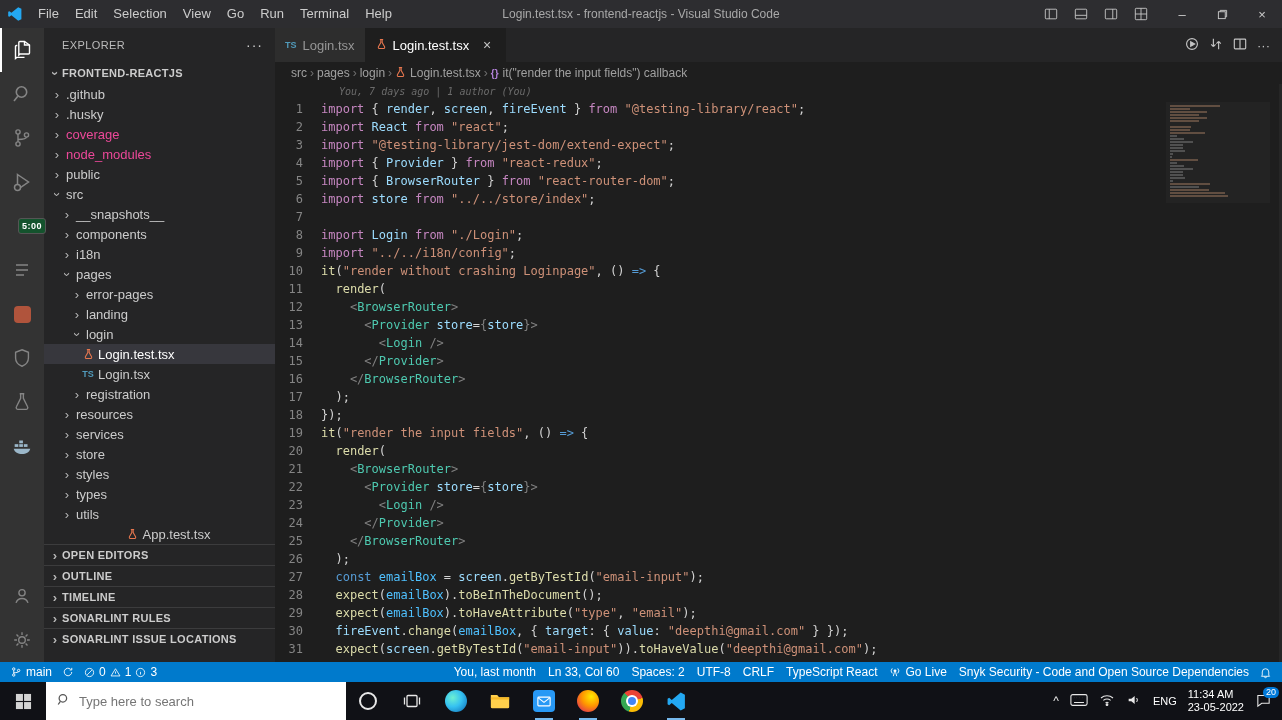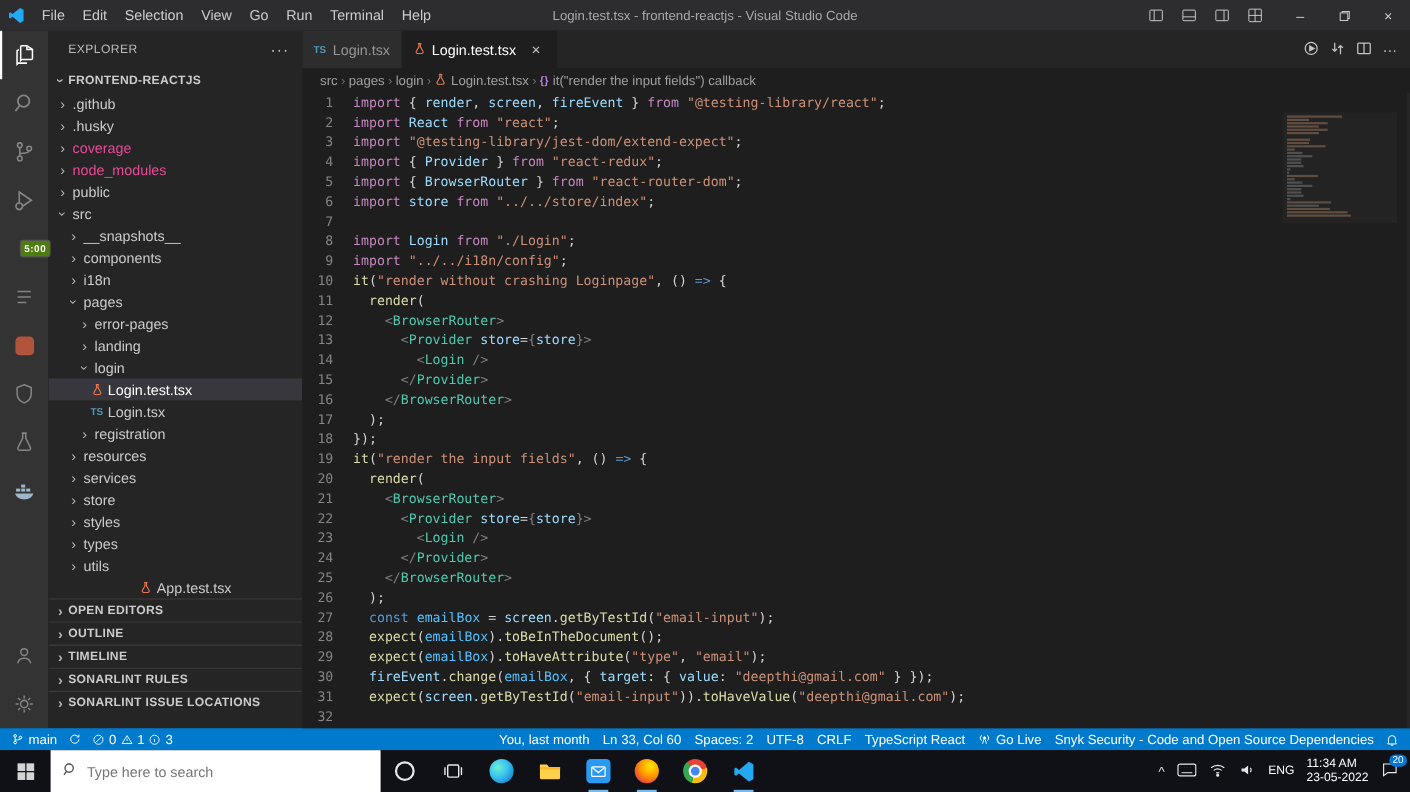--- a/index.html
+++ b/index.html
@@ -17,21 +17,21 @@
   .wc{width:40px;height:28px;display:flex;align-items:center;justify-content:center;color:#cccccc;font-size:13px;}
   .layout-ics{display:flex;margin-right:6px;}
   .layout-ics .wc{width:30px;}
 
   
   .workbench{flex:1;display:flex;min-height:0;}
   .activitybar{width:44px;background:#333333;display:flex;flex-direction:column;align-items:center;flex:none;}
   .ab-item{width:44px;height:44px;display:flex;align-items:center;justify-content:center;position:relative;}
   .ab-item.active{border-left:2px solid #ffffff;}
   .ab-bottom{margin-top:auto;}
-  .timer-badge{font-size:9px;font-weight:bold;color:#ffffff;background:#4d7c0f;border:1px solid #555;border-radius:3px;padding:2px 3px;letter-spacing:.5px;margin-left:20px;}
+  .timer-badge{font-size:9px;font-weight:bold;color:#ffffff;background:#14532d;border:1px solid #555;border-radius:3px;padding:2px 3px;letter-spacing:.5px;margin-left:20px;}
   .sonar-sq{width:17px;height:17px;border-radius:4px;background:#b0543c;}
 
   
   .sidebar{width:231px;background:#252526;flex:none;display:flex;flex-direction:column;overflow:hidden;font-size:13px;}
   .sb-head{height:34px;display:flex;align-items:center;padding:0 12px 0 18px;color:#bbbbbb;font-size:11px;letter-spacing:.4px;}
   .sb-head .dots{margin-left:auto;color:#cccccc;font-size:14px;letter-spacing:1px;}
   .root-row{height:22px;display:flex;align-items:center;font-size:11px;font-weight:bold;color:#cccccc;padding-left:4px;letter-spacing:.3px;}
   .chev{display:inline-block;width:14px;text-align:center;color:#b6b6b6;font-size:13px;flex:none;}
   .chev.open{transform:rotate(90deg);}
   .tree-row{height:20px;display:flex;align-items:center;color:#cccccc;cursor:default;white-space:nowrap;}
@@ -411,20 +411,21 @@
               </svg></span>
             <span>Login.test.tsx</span>
           </span>
           <span class="bc-sep">›</span>
           <span class="bc-item">
             <span class="bc-sym">{}</span>
             <span>it("render the input fields") callback</span>
           </span>
         </div>
       <div class="code-wrap">
+        <div class="blame">You, 7 days ago | 1 author (You)</div>
         <div id="code">
             <div class="code-line">
               <span class="ln">1</span>
               <span class="ct"><span class="tk-k">import </span><span class="tk-d">{ </span><span class="tk-v">render</span><span class="tk-d">, </span><span class="tk-v">screen</span><span class="tk-d">, </span><span class="tk-v">fireEvent</span><span class="tk-d"> } </span><span class="tk-k">from </span><span class="tk-s">"@testing-library/react"</span><span class="tk-d">;</span></span>
             </div>
             <div class="code-line">
               <span class="ln">2</span>
               <span class="ct"><span class="tk-k">import </span><span class="tk-v">React</span><span class="tk-k"> from </span><span class="tk-s">"react"</span><span class="tk-d">;</span></span>
             </div>
             <div class="code-line">

